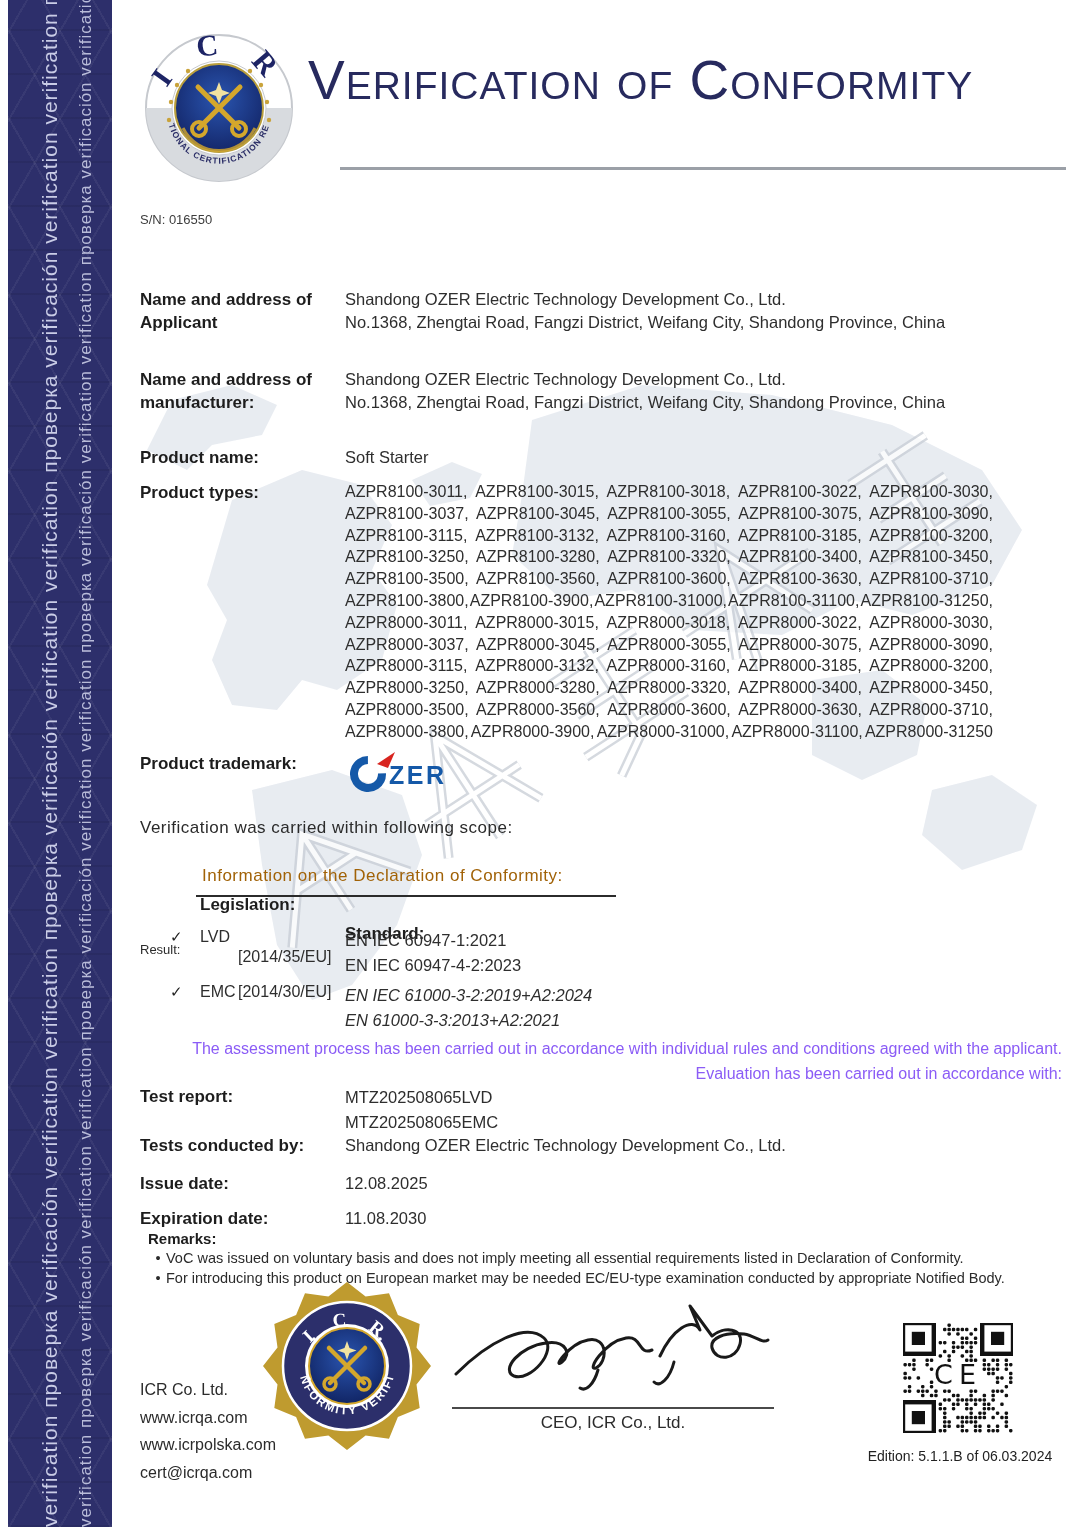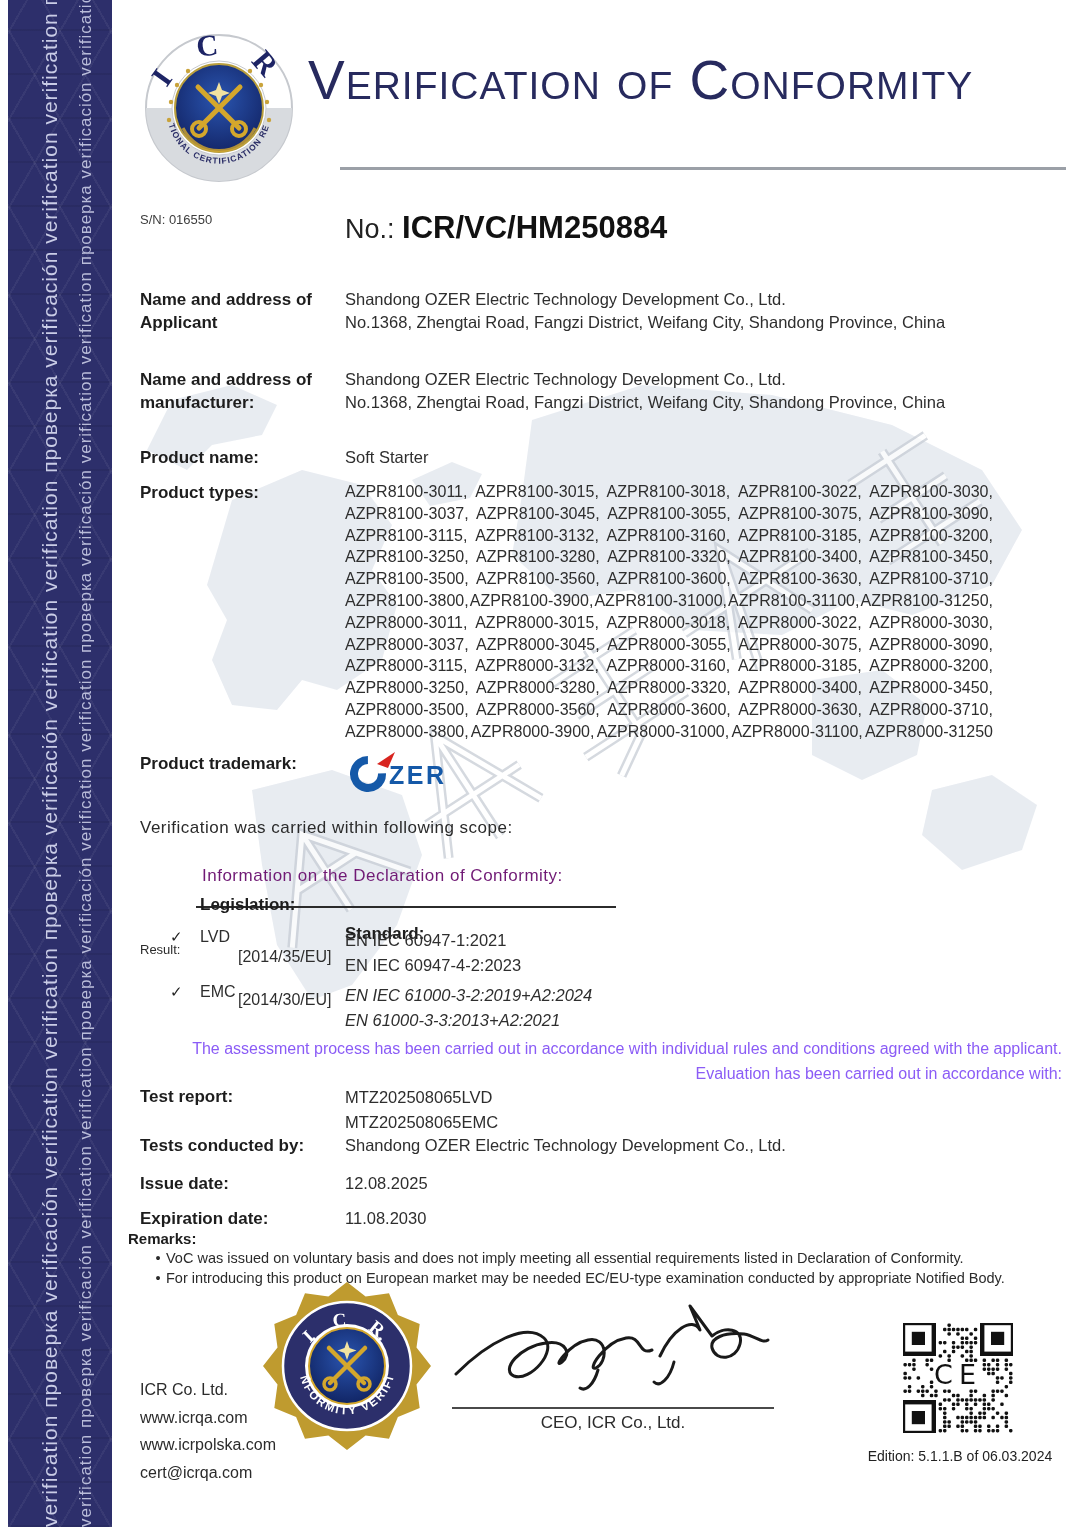--- a/index.html
+++ b/index.html
@@ -25,31 +25,31 @@
   .no-line{position:absolute;left:345px;top:210px;font-size:27px;color:#222;}
   .no-line b{font-size:31px;color:#111;}
   
   .lbl{position:absolute;left:140px;width:200px;font-weight:bold;font-size:17px;color:#1d1d1d;line-height:23px;}
   .val{position:absolute;left:345px;right:20px;font-size:16.5px;color:#2e2e2e;line-height:23px;}
   .types .type-row{display:flex;justify-content:space-between;width:648px;line-height:21.8px;
     font-size:16px;color:#2e2e2e;white-space:nowrap;}
   
   .scope{position:absolute;left:140px;top:818px;font-size:17px;color:#2b2b2b;letter-spacing:.5px;}
   .doc-heading{position:absolute;left:196px;top:866px;width:410px;border-bottom:2px solid #2b2b2b;
-    padding:0 4px 20px 6px;font-size:17px;color:#701a75;letter-spacing:.5px;}
+    padding:0 4px 9px 6px;font-size:17px;color:#a16207;letter-spacing:.5px;}
   .th-result{position:absolute;left:140px;top:898px;font-size:13px;color:#2b2b2b;margin-top:44px;}
   .th-leg{position:absolute;left:200px;top:895px;font-size:17px;font-weight:bold;color:#1d1d1d;text-align:center;}
   .th-std{position:absolute;left:345px;top:895px;font-size:17px;font-weight:bold;color:#1d1d1d;margin-top:29px;}
   .leg-check{position:absolute;font-size:15px;color:#222;}
   .leg-name{position:absolute;font-size:16px;color:#2e2e2e;}
   .leg-dir{position:absolute;font-size:16px;color:#2e2e2e;}
   .leg-std{position:absolute;left:345px;font-size:16.5px;color:#2e2e2e;line-height:25px;}
   
   .para{position:absolute;left:140px;top:1036px;right:18px;font-size:16px;line-height:25px;color:#8b5cf6;text-align:right;}
-  .remarks-lbl{position:absolute;left:128px;top:1230px;font-size:15px;font-weight:bold;color:#1d1d1d;}
+  .remarks-lbl{position:absolute;left:148px;top:1230px;font-size:15px;font-weight:bold;color:#1d1d1d;}
   .remarks-list{position:absolute;left:150px;top:1249px;right:18px;font-size:14.5px;color:#2b2b2b;line-height:19.5px;}
   .remarks-list .bullet-line{display:flex;}
   .remarks-list .dot{width:16px;text-align:center;flex:0 0 16px;}
   
   .contacts{position:absolute;left:140px;top:1376px;font-size:16px;color:#2b2b2b;line-height:27.5px;}
   .badge{position:absolute;left:262px;top:1281px;}
   .sig{position:absolute;left:448px;top:1296px;}
   .sig-line{position:absolute;left:452px;top:1407px;width:322px;height:2px;background:#4a4a4a;}
   .ceo{position:absolute;left:452px;top:1413px;width:322px;text-align:center;font-size:17px;color:#2b2b2b;}
   .qr{position:absolute;left:903px;top:1323px;width:110px;height:110px;}
@@ -136,21 +136,20 @@
         <circle cx="124" cy="72" r="2.2"></circle>
         <circle cx="118" cy="55" r="2.2"></circle>
       <circle cx="45" cy="41" r="2.2"></circle>
         <circle cx="107" cy="41" r="2.2"></circle>
     </g>
   </svg>
 
   <div class="title">Verification of Conformity</div>
   <div class="title-rule"></div>
   <div class="sn">S/N: 016550</div>
-  <div class="no-line"><span>No.: </span><b>ICR/VC/HM250884</b></div>
 
   <div class="lbl" style="top:288px">Name and address of Applicant</div>
   <div class="val" style="top:288px" id="applicant-val">
       <div>Shandong OZER Electric Technology Development Co., Ltd.</div>
       <div>No.1368, Zhengtai Road, Fangzi District, Weifang City, Shandong Province, China</div>
     </div>
 
   <div class="lbl" style="top:368px">Name and address of manufacturer:</div>
   <div class="val" style="top:368px" id="manufacturer-val">
       <div>Shandong OZER Electric Technology Development Co., Ltd.</div>
@@ -264,21 +263,21 @@
   <div id="leg-rows">
       <div class="leg-check" style="top: 928px; left: 170px;">✓</div>
       <div class="leg-name" style="top: 928px; left: 200px;">LVD</div>
       <div class="leg-dir" style="top: 948px; left: 238px;">[2014/35/EU]</div>
       <div class="leg-std" style="top: 928px;">
         <div>EN IEC 60947-1:2021</div>
         <div>EN IEC 60947-4-2:2023</div>
       </div>
       <div class="leg-check" style="top: 983px; left: 170px;">✓</div>
       <div class="leg-name" style="top: 983px; left: 200px;">EMC</div>
-      <div class="leg-dir" style="top: 983px; left: 238px; margin-top: 8px;">[2014/30/EU]</div>
+      <div class="leg-dir" style="top: 983px; left: 238px;">[2014/30/EU]</div>
       <div class="leg-std" style="top: 983px; font-style: italic;">
         <div>EN IEC 61000-3-2:2019+A2:2024</div>
         <div>EN 61000-3-3:2013+A2:2021</div>
       </div>
     </div>
 
   <div class="para">The assessment process has been carried out in accordance with individual rules and conditions agreed with the applicant. Evaluation has been carried out in accordance with:</div>
 
   <div class="lbl" style="top:1085px">Test report:</div>
   <div class="val" style="top:1085px;line-height:25px" id="test-reports">

